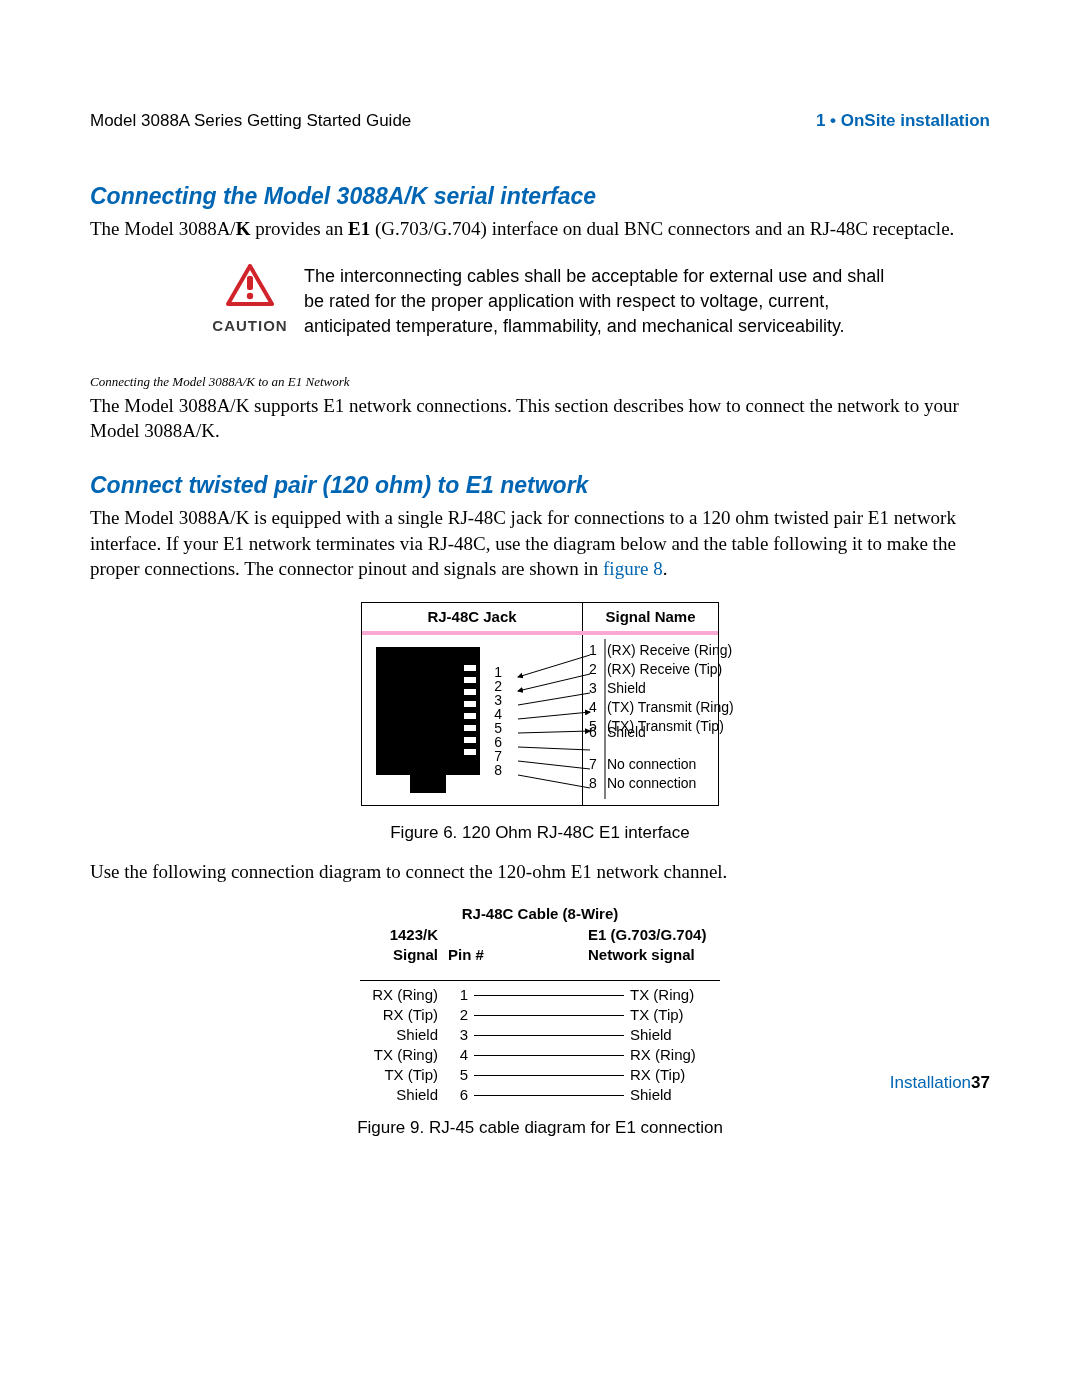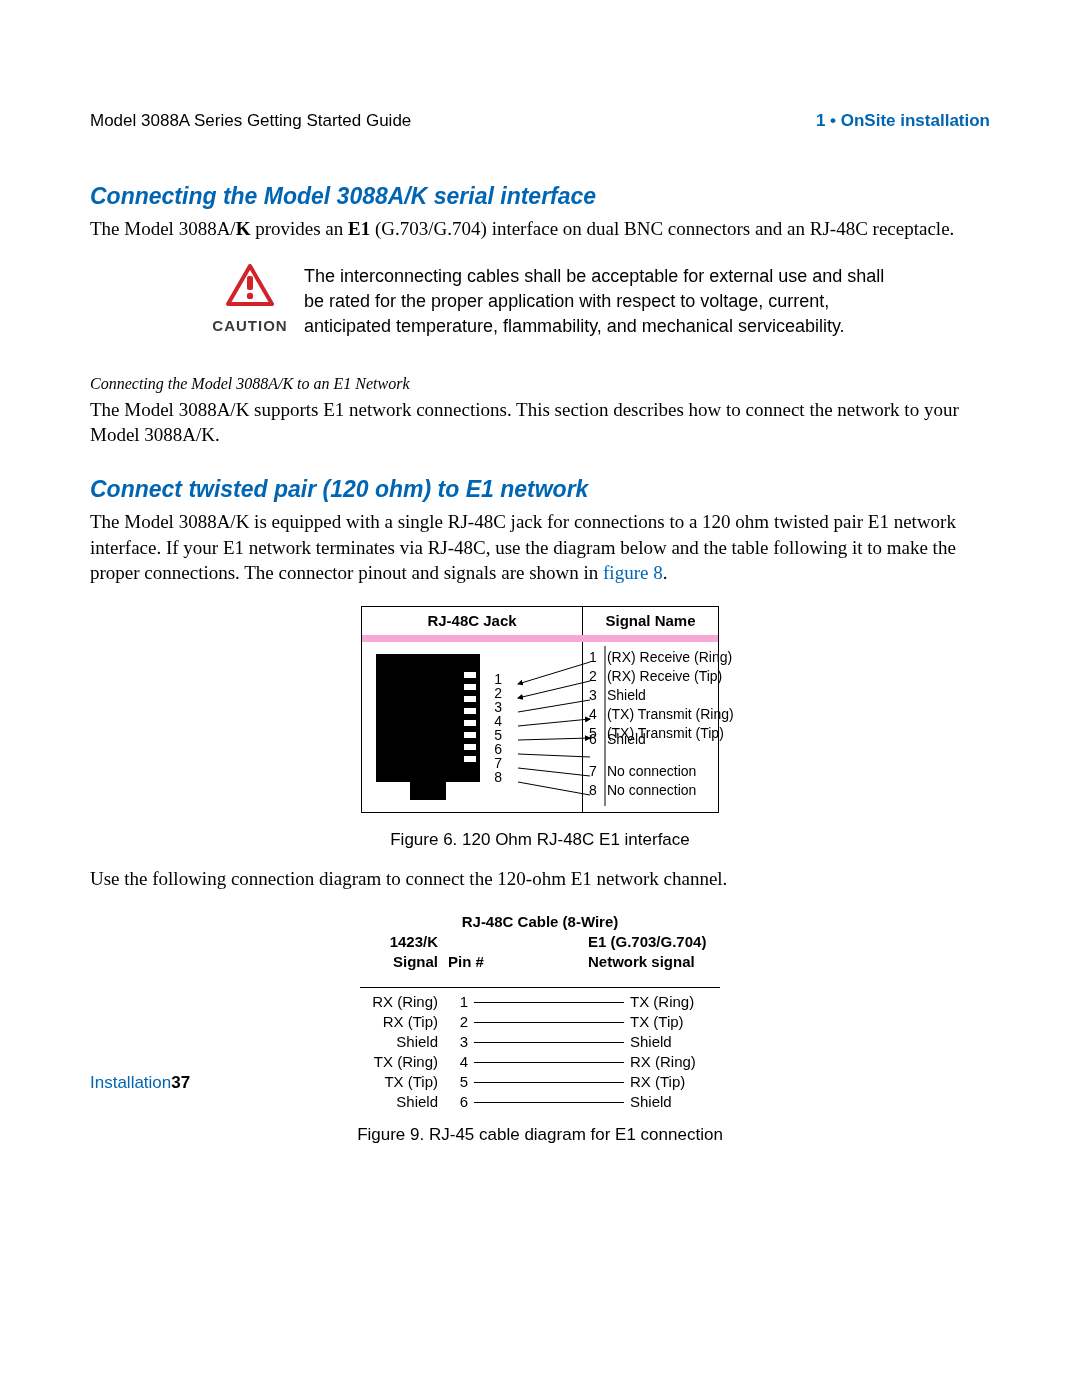--- a/index.html
+++ b/index.html
@@ -59,40 +59,40 @@
     margin-top: 2px;
   }
   .caution-text {
     font-family: Helvetica, Arial, sans-serif;
     font-size: 18px;
     line-height: 1.4;
   }
   .h2-italic {
     font-style: italic;
     font-family: Georgia, serif;
-    font-size: 16px;
+    font-size: 13px;
     margin: 34px 0 2px 0;
   }
   .fig-link { color: #0066b3; }
   .figure-wrap { text-align: center; margin: 20px 0 10px 0; }
   .fig-caption {
     font-family: Helvetica, Arial, sans-serif;
     font-size: 17px;
     text-align: center;
     margin: 10px 0 14px 0;
   }
   
   .fig8 {
     display: inline-block;
     border: 1px solid #000;
     font-family: Helvetica, Arial, sans-serif;
   }
   .fig8-head {
     display: flex;
-    border-bottom: 7px solid #f9a8d4;
+    border-bottom: 4px solid #f9a8d4;
     font-weight: bold;
     font-size: 15px;
     text-align: center;
   }
   .fig8-head > div { padding: 4px 0; }
   .fig8-col-jack { width: 220px; border-right: 1px solid #000; }
   .fig8-col-sig { width: 135px; }
   .fig8-body { display: flex; }
   .fig8-jackcell {
     width: 220px; border-right: 1px solid #000; position: relative;
@@ -133,21 +133,21 @@
   .fig9-row { display:flex; height:20px; align-items:center; }
   .fig9-row .sig { width:78px; text-align:right; }
   .fig9-row .pin { width:24px; text-align:right; padding-left:6px;}
   .fig9-row .line { flex:1; position:relative; height:2px; margin:0 6px; }
   .fig9-row .line::before { content:""; display:block; border-top:1px solid #000; position:absolute; left:0; right:0; top:50%; }
   .fig9-row .net { width:90px; text-align:left; }
   
   .footer-row {
     position: absolute;
     left: 90px; right: 90px; bottom: 60px;
-    display: flex; justify-content: flex-start;
+    display: flex; justify-content: flex-end;
     font-family: Helvetica, Arial, sans-serif;
     font-size: 17px;
   }
   .footer-left { color: #0066b3; }
   .footer-right { font-weight: bold; }
   b, strong { font-weight: bold; }
 </style>
 </head>
 <body>
 

